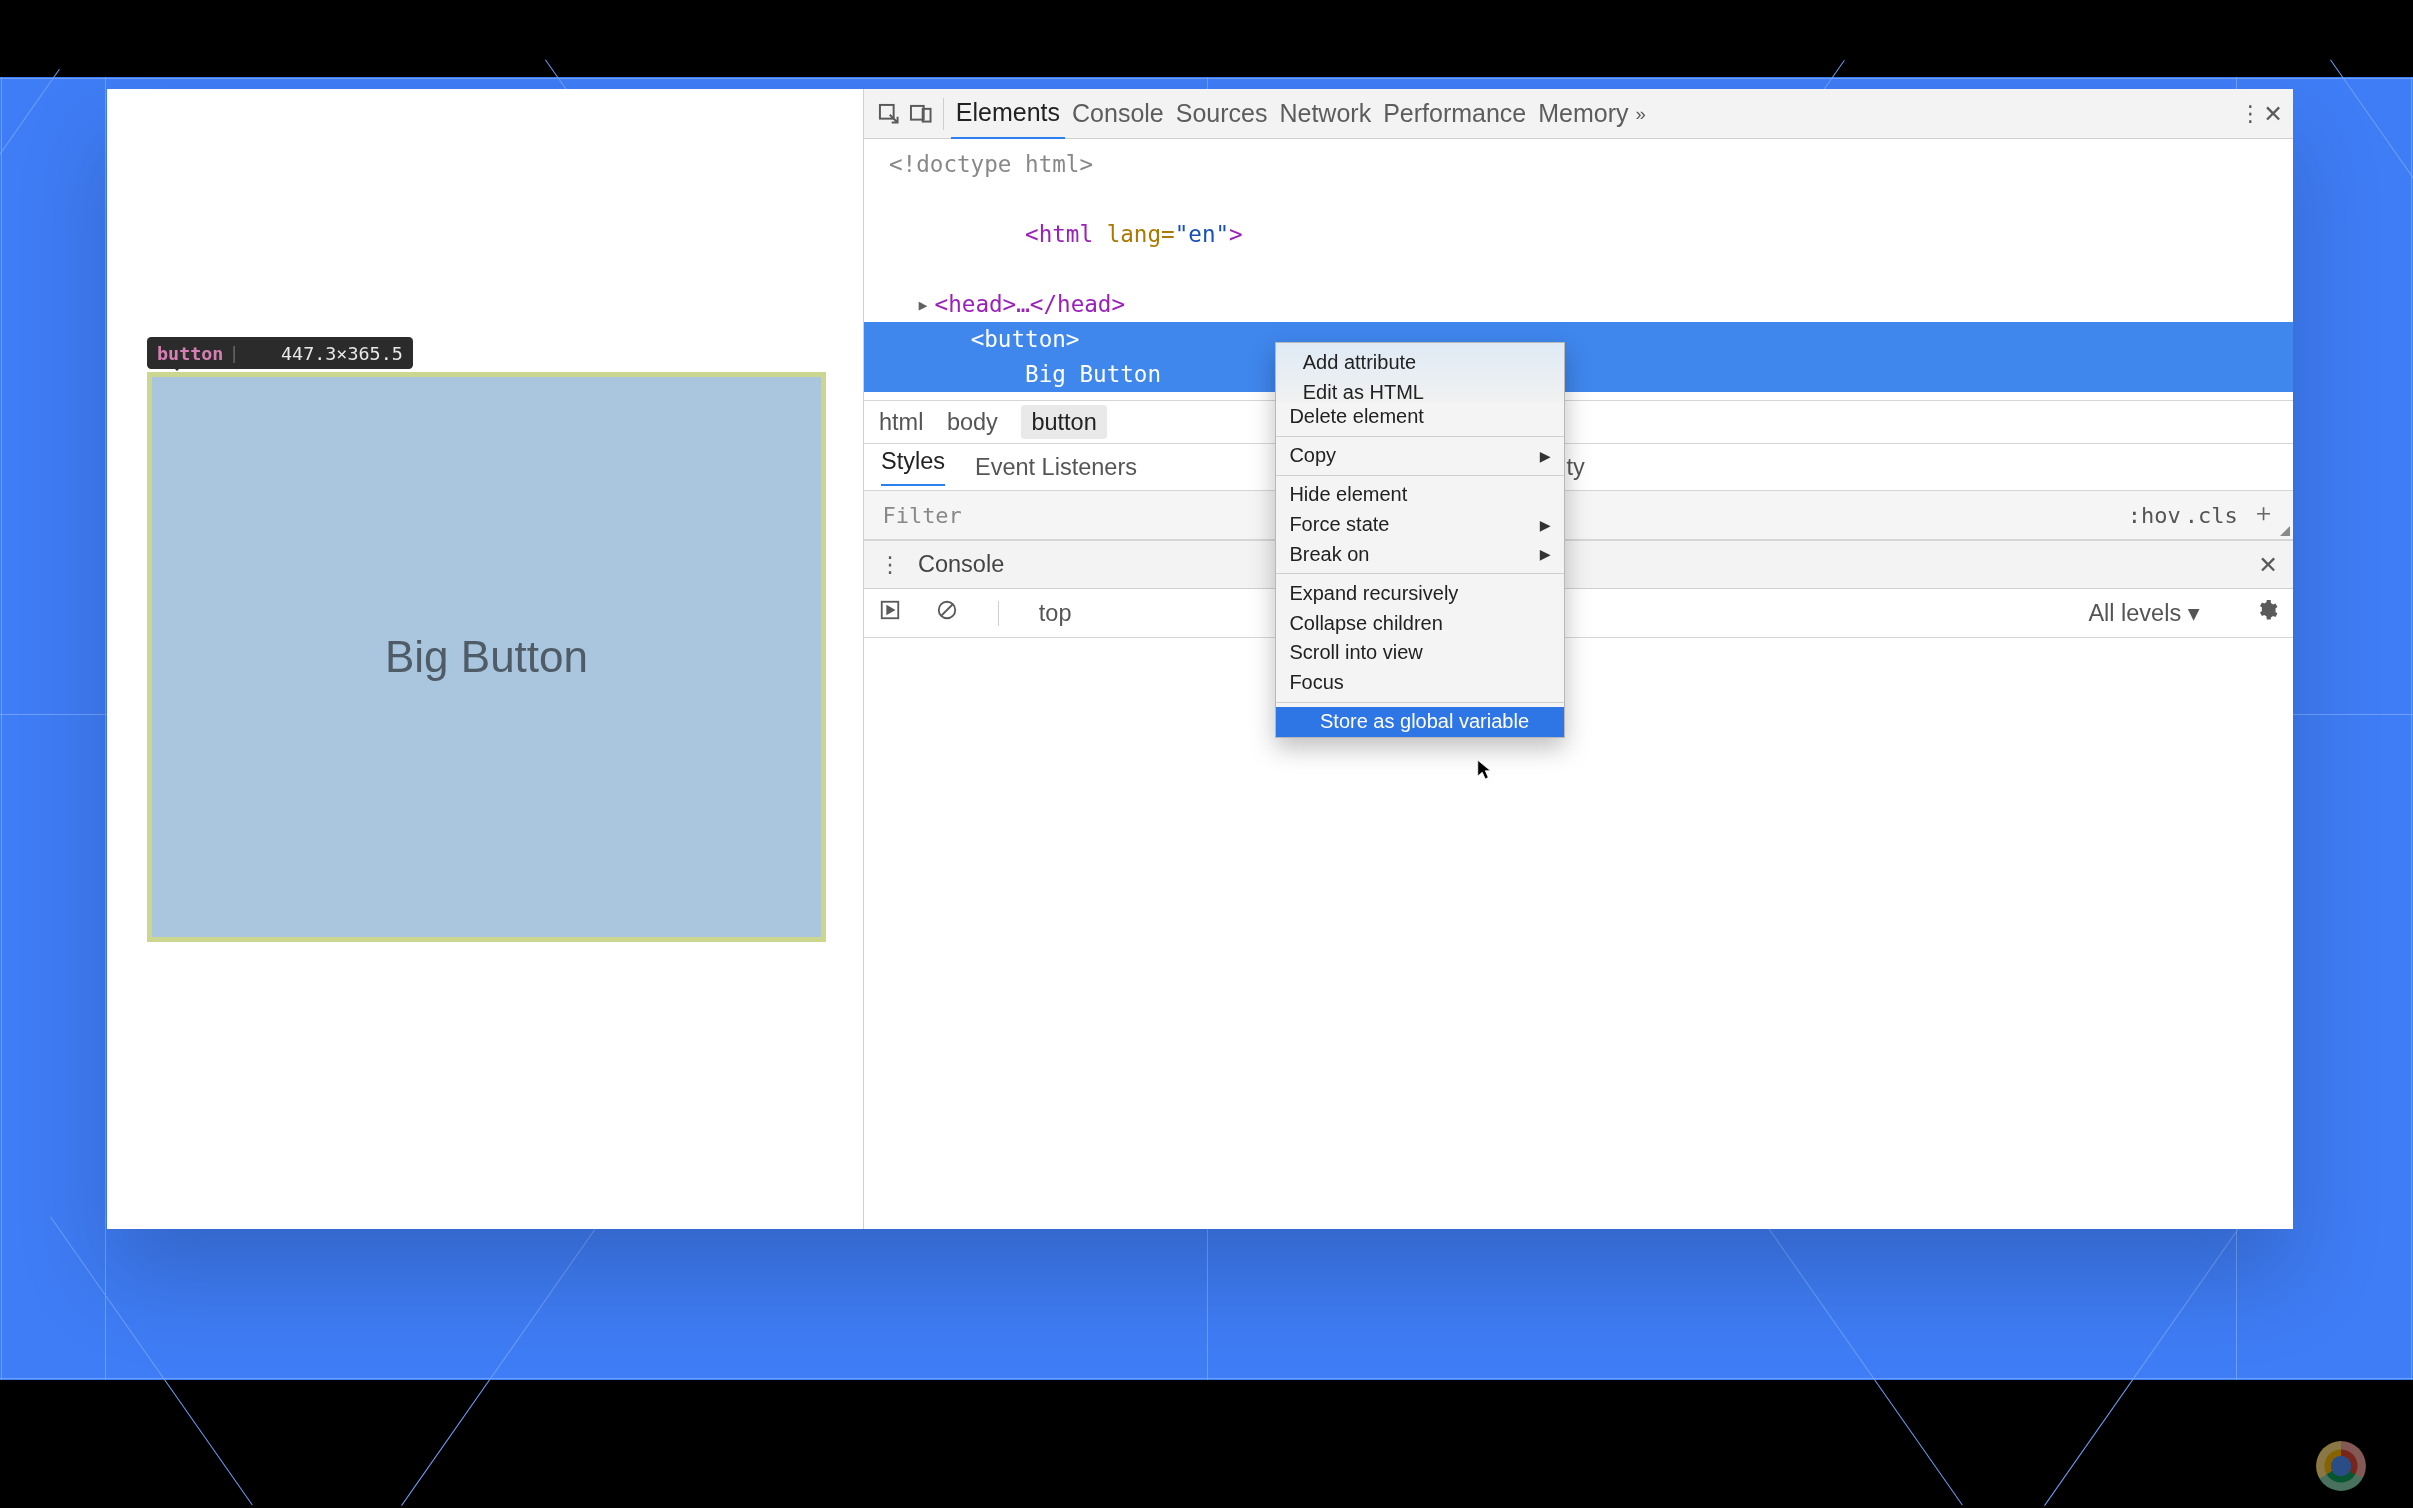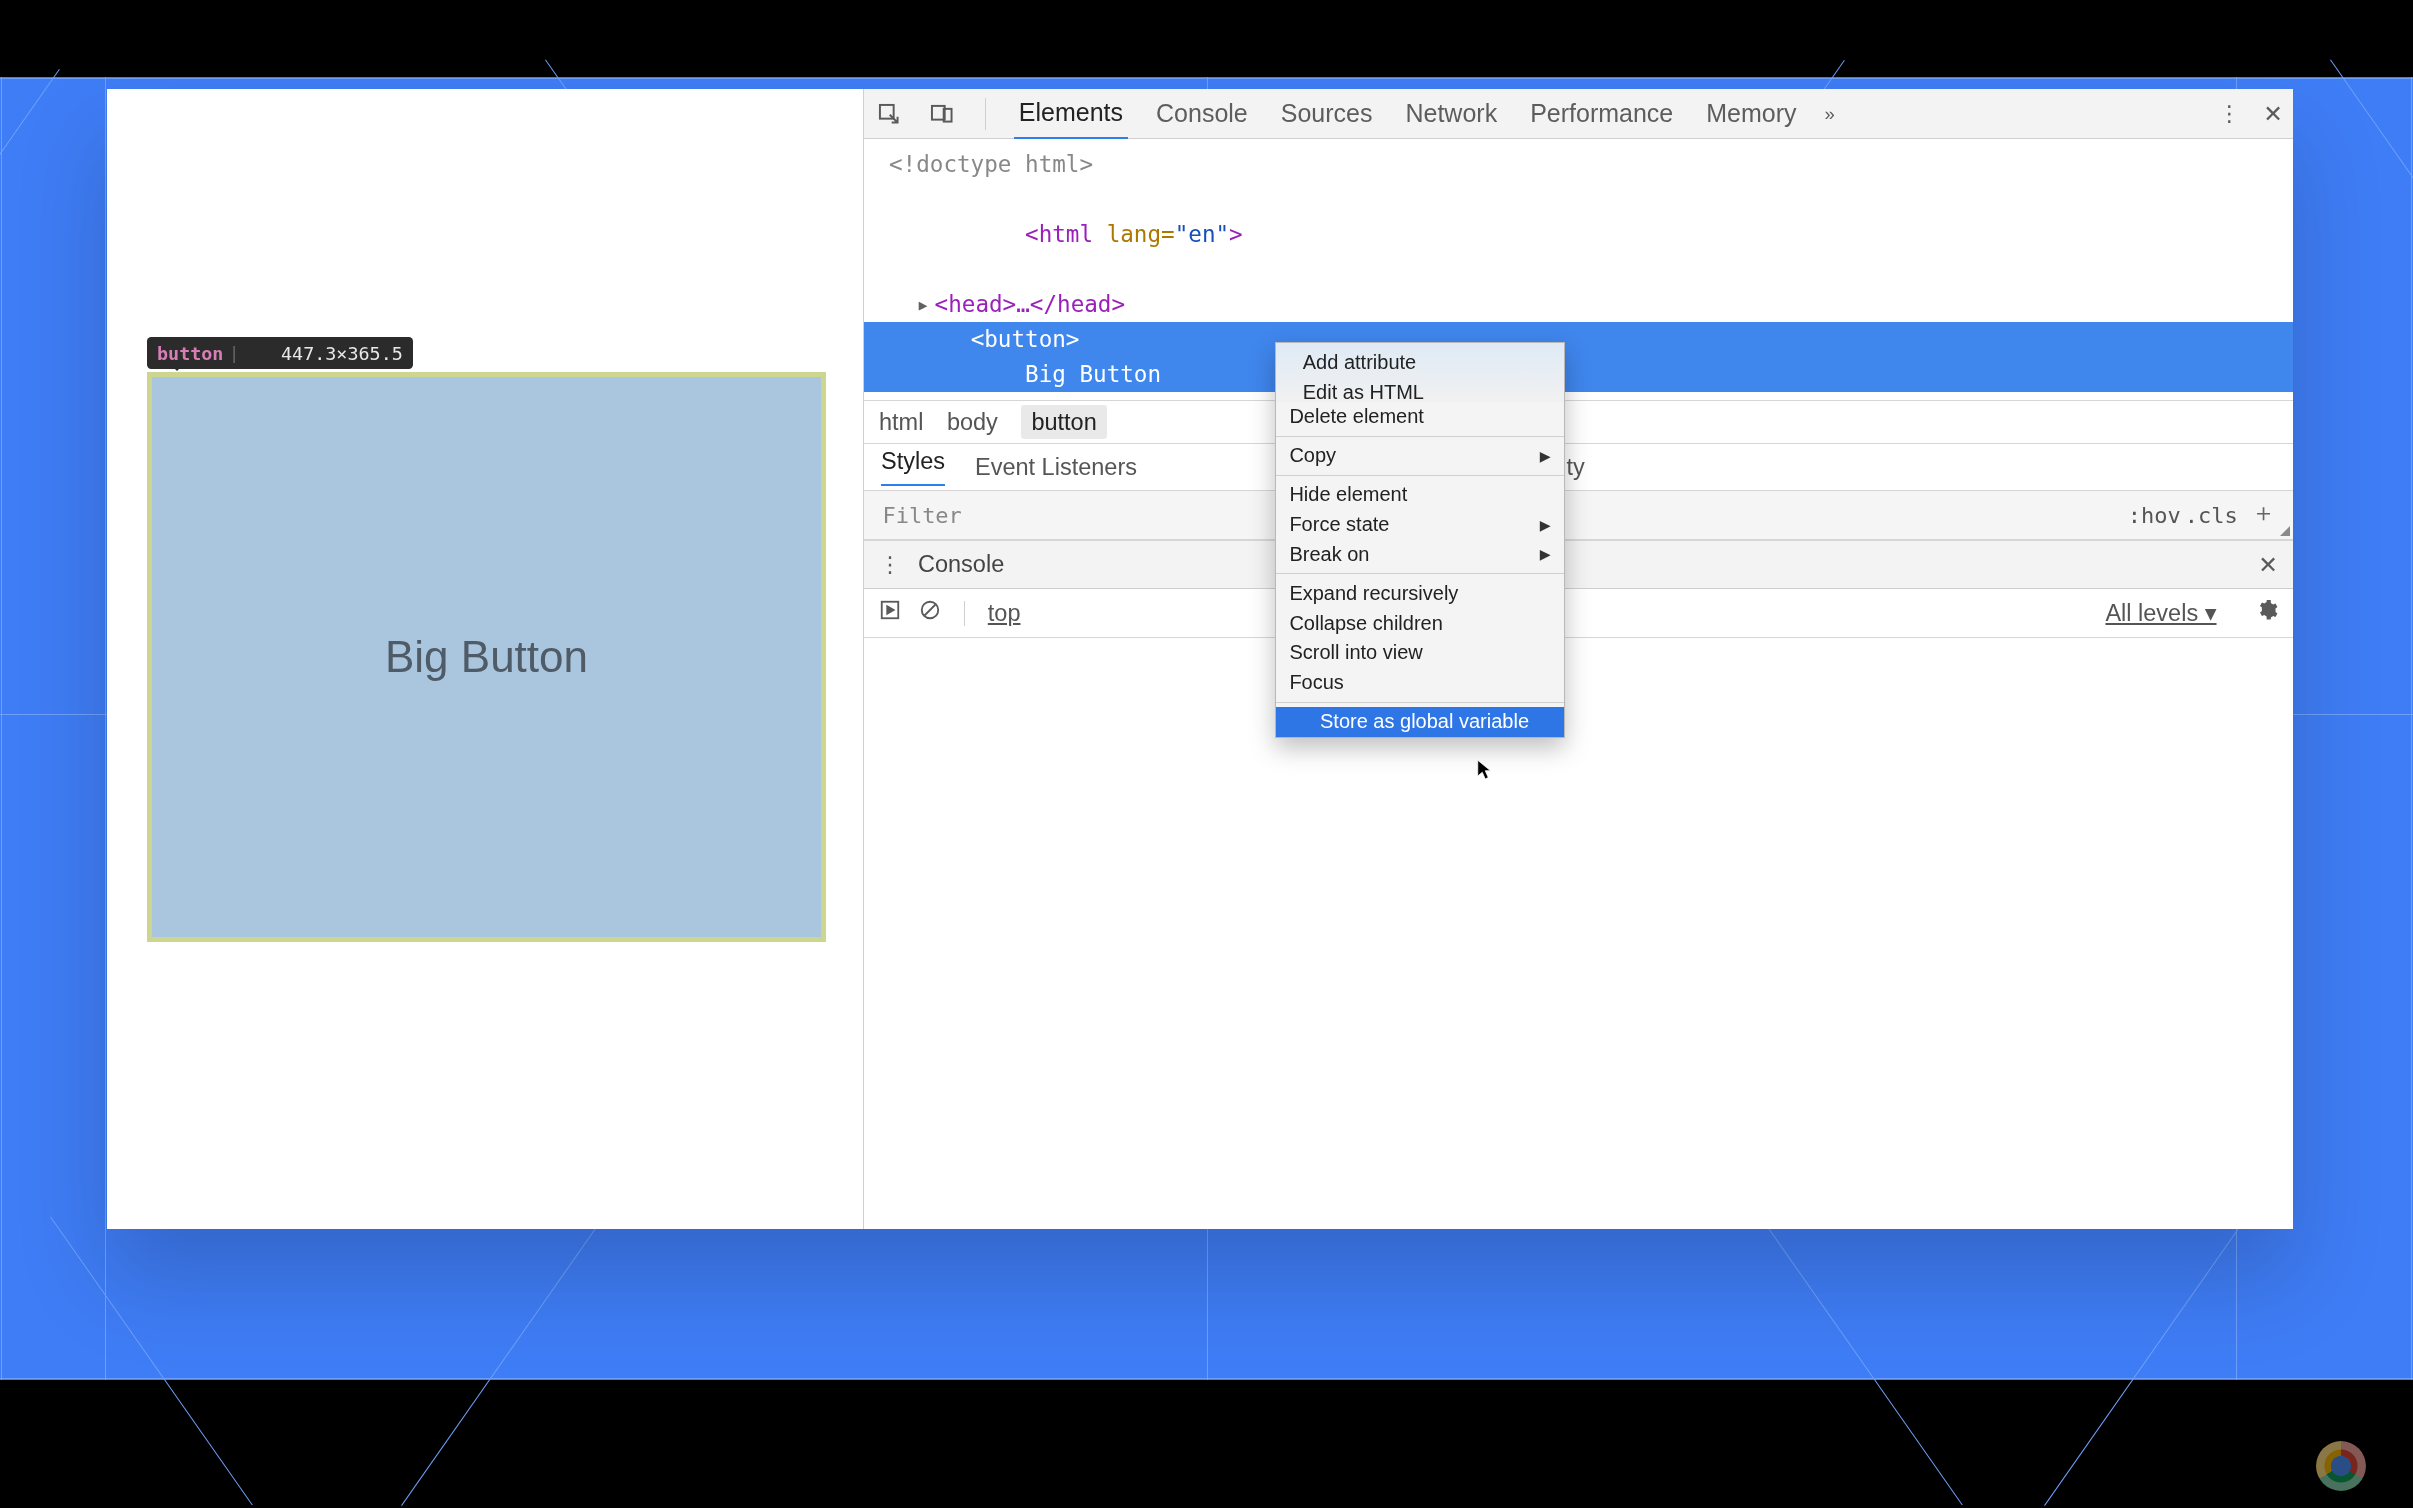--- a/index.html
+++ b/index.html
@@ -107,21 +107,21 @@
   }
 
   
   .dt-toolbar {
     height: 50px;
     background: #f3f3f3;
     border-bottom: 0.8px solid #cfcfcf;
     display: flex;
     align-items: center;
     padding: 0 10px;
-    gap: 23px;
+    gap: 2px;
   }
   .dt-icon {
     width: 30px; height: 30px;
     display: flex; align-items: center; justify-content: center;
     color: #5a5a5a;
   }
   .dt-sep {
     width: 0.8px; height: 32px;
     background: #cfcfcf;
     margin: 0 5px;
@@ -258,25 +258,24 @@
   }
   .drawer-header .spacer { flex:1; }
 
   
   .console-toolbar {
     height: 49px;
     border-bottom: 0.8px solid #d6d6d6;
     display: flex;
     align-items: center;
     padding: 0 15px;
-    gap: 18px;
+    gap: 35px;
     font-size: 23.5px;
     color: #555;
     background:#fff;
-    text-decoration:underline;
   }
   .console-toolbar .spacer { flex:1; }
 
   
   .console-body {
     flex: 1;
     font-family: Menlo, monospace;
     font-size: 22.6px;
     padding: 6.7px 20px;
     color: #222;

